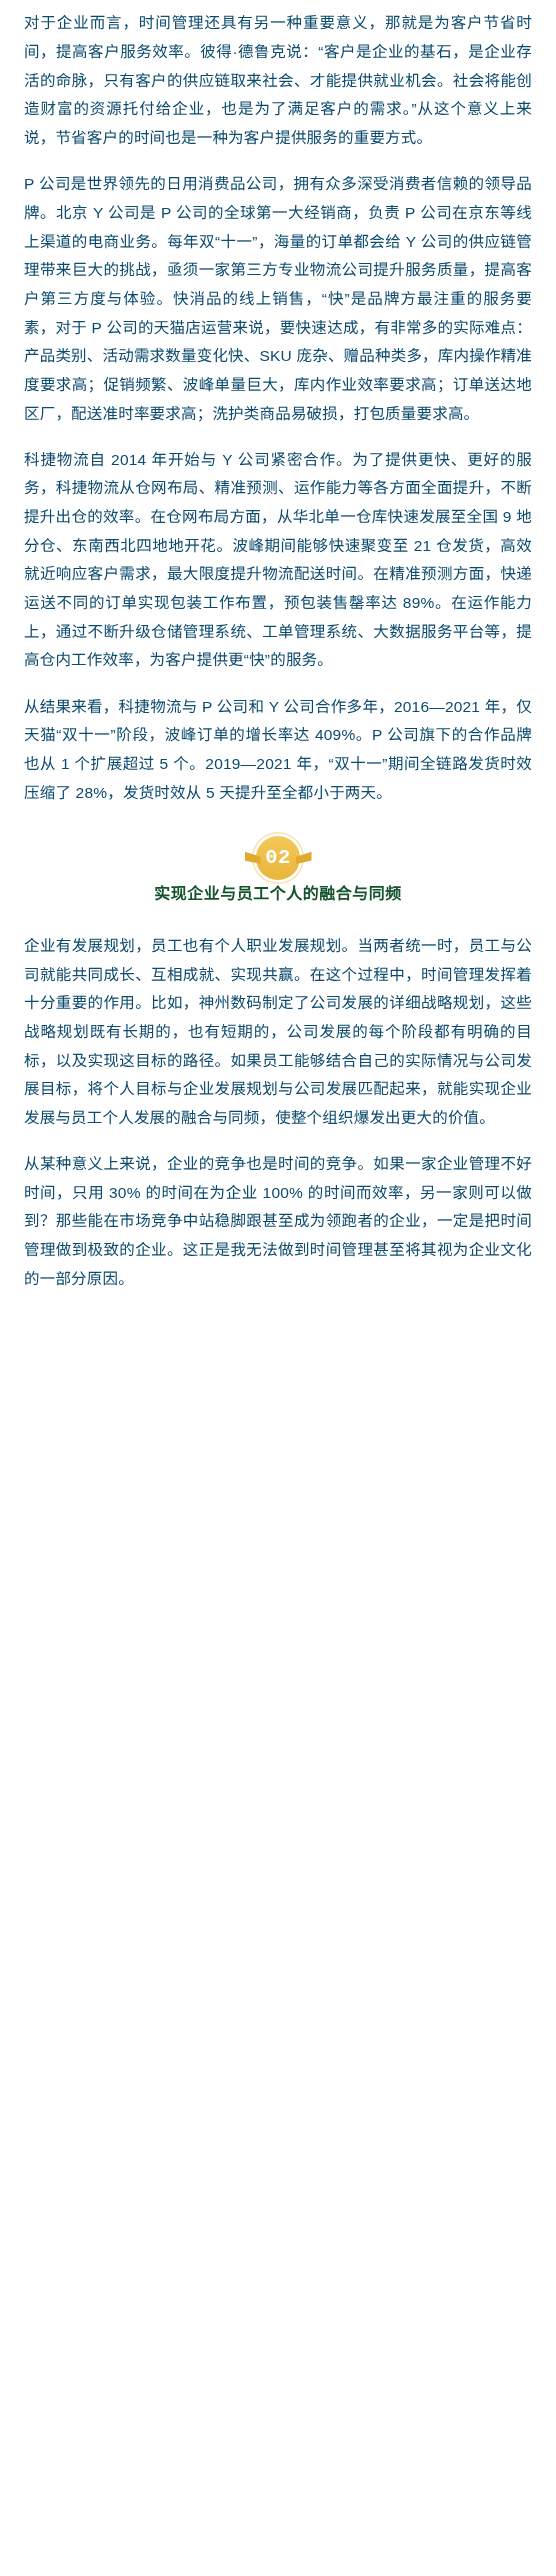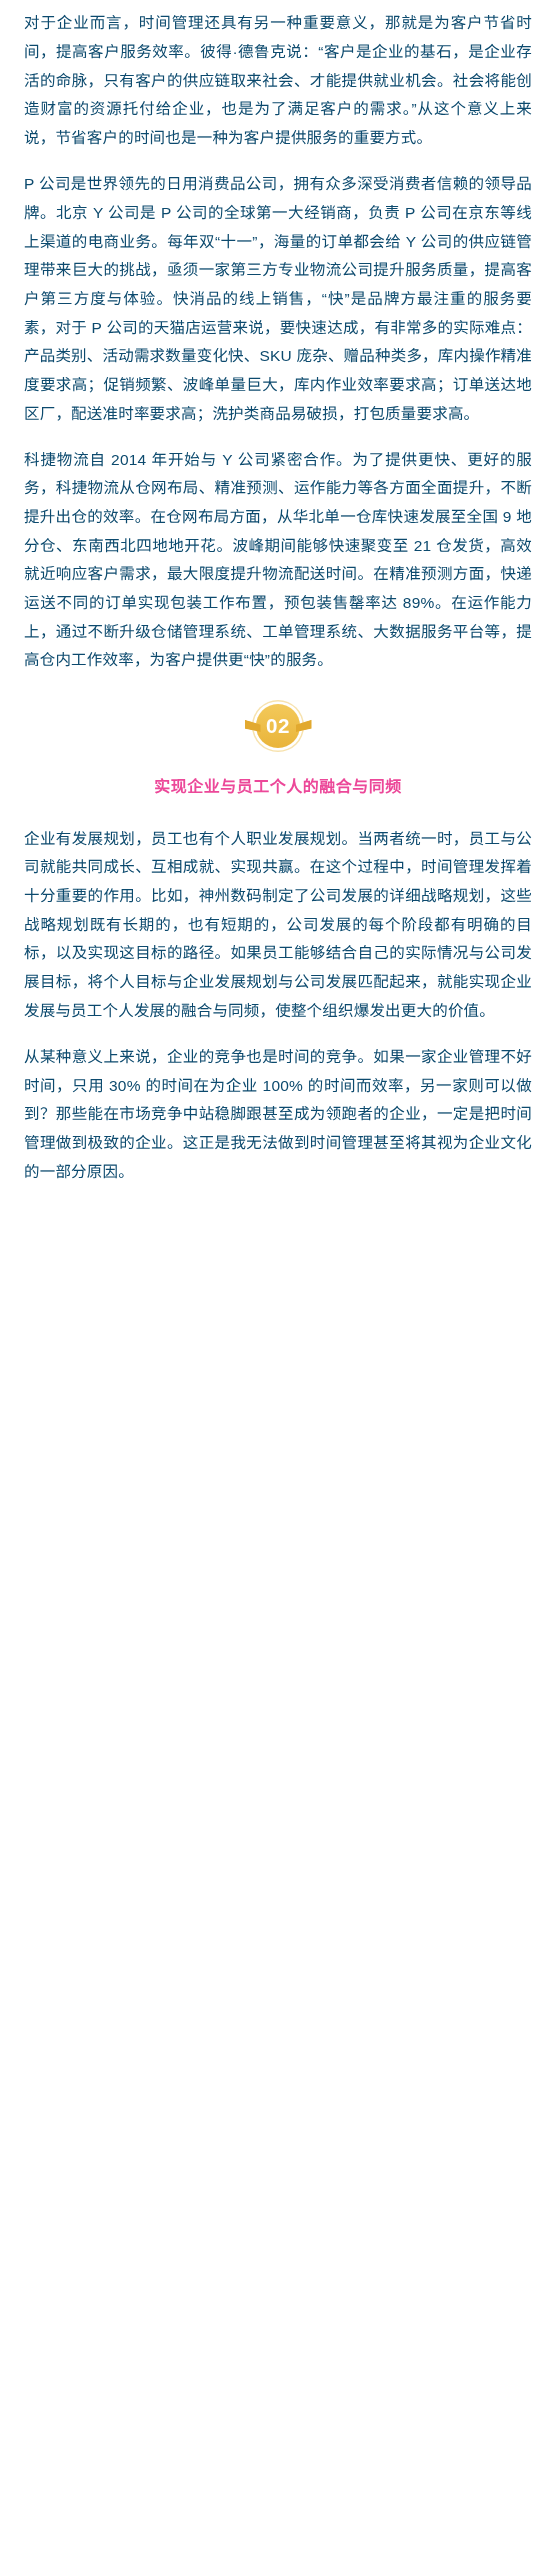--- a/index.html
+++ b/index.html
@@ -42,21 +42,21 @@
     border-radius: 50%;
     background: #f0c24a;
     background: linear-gradient(180deg, #f3c95a 0%, #e9b43a 100%);
     position: relative;
     display: flex;
     align-items: center;
     justify-content: center;
     box-shadow: 0 0 0 2.6px #ffffff, 0 0 0 4.1px #f7e2ae;
   }
   .badge-num {
-    font-family: Liberation Sans, sans-serif;
+    font-family: Liberation Mono, monospace;
     font-size: 20.6px;
     font-weight: bold;
     color: #ffffff;
     letter-spacing: 0.5px;
     line-height: 1;
   }
   .badge-ribbon-left,
   .badge-ribbon-right {
     position: absolute;
     top: 50%;
@@ -68,37 +68,38 @@
     left: -11.3px;
     transform: translateY(-50%) skewY(12deg);
     clip-path: polygon(0 0, 100% 18%, 100% 100%, 0 100%);
   }
   .badge-ribbon-right {
     right: -11.3px;
     transform: translateY(-50%) skewY(-12deg);
     clip-path: polygon(0 18%, 100% 0, 100% 100%, 0 100%);
   }
   .section-title {
-    margin-top: 26px;
+    margin-top: 1px;
     font-size: 16px;
     font-weight: bold;
-    color: #ec4899;
+    color: #14532d;
     letter-spacing: 0.5px;
     text-align: center;
     line-height: 1.6;
   }
 </style>
 </head>
 <body>
 
 <div class="page">
 
   <p class="para">对于企业而言，时间管理还具有另一种重要意义，那就是为客户节省时间，提高客户服务效率。彼得·德鲁克说：“客户是企业的基石，是企业存活的命脉，只有客户的供应链取来社会、才能提供就业机会。社会将能创造财富的资源托付给企业，也是为了满足客户的需求。”从这个意义上来说，节省客户的时间也是一种为客户提供服务的重要方式。</p>
   <p class="para">P 公司是世界领先的日用消费品公司，拥有众多深受消费者信赖的领导品牌。北京 Y 公司是 P 公司的全球第一大经销商，负责 P 公司在京东等线上渠道的电商业务。每年双“十一”，海量的订单都会给 Y 公司的供应链管理带来巨大的挑战，亟须一家第三方专业物流公司提升服务质量，提高客户第三方度与体验。快消品的线上销售，“快”是品牌方最注重的服务要素，对于 P 公司的天猫店运营来说，要快速达成，有非常多的实际难点：产品类别、活动需求数量变化快、SKU 庞杂、赠品种类多，库内操作精准度要求高；促销频繁、波峰单量巨大，库内作业效率要求高；订单送达地区厂，配送准时率要求高；洗护类商品易破损，打包质量要求高。</p>
   <p class="para">科捷物流自 2014 年开始与 Y 公司紧密合作。为了提供更快、更好的服务，科捷物流从仓网布局、精准预测、运作能力等各方面全面提升，不断提升出仓的效率。在仓网布局方面，从华北单一仓库快速发展至全国 9 地分仓、东南西北四地地开花。波峰期间能够快速聚变至 21 仓发货，高效就近响应客户需求，最大限度提升物流配送时间。在精准预测方面，快递运送不同的订单实现包装工作布置，预包装售罄率达 89%。在运作能力上，通过不断升级仓储管理系统、工单管理系统、大数据服务平台等，提高仓内工作效率，为客户提供更“快”的服务。</p>
+  <p class="para">从结果来看，科捷物流与 P 公司和 Y 公司合作多年，2016—2021 年，仅天猫“双十一”阶段，波峰订单的增长率达 409%。P 公司旗下的合作品牌也从 1 个扩展超过 5 个。2019—2021 年，“双十一”期间全链路发货时效压缩了 28%，发货时效从 5 天提升至全都小于两天。</p>
 
   <div class="section-head">
     <div class="badge">
       <span class="badge-ribbon-left"></span>
       <span class="badge-ribbon-right"></span>
       <span class="badge-num">02</span>
     </div>
     <div class="section-title">实现企业与员工个人的融合与同频</div>
   </div>
 

